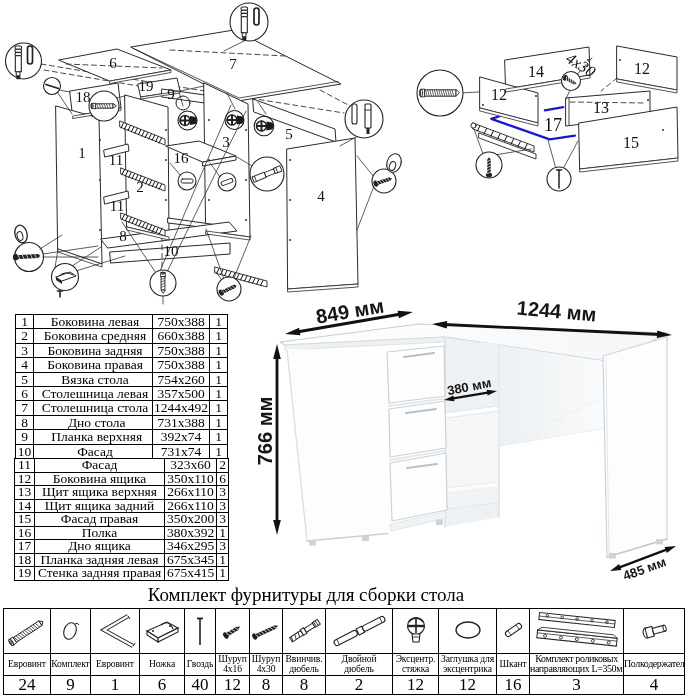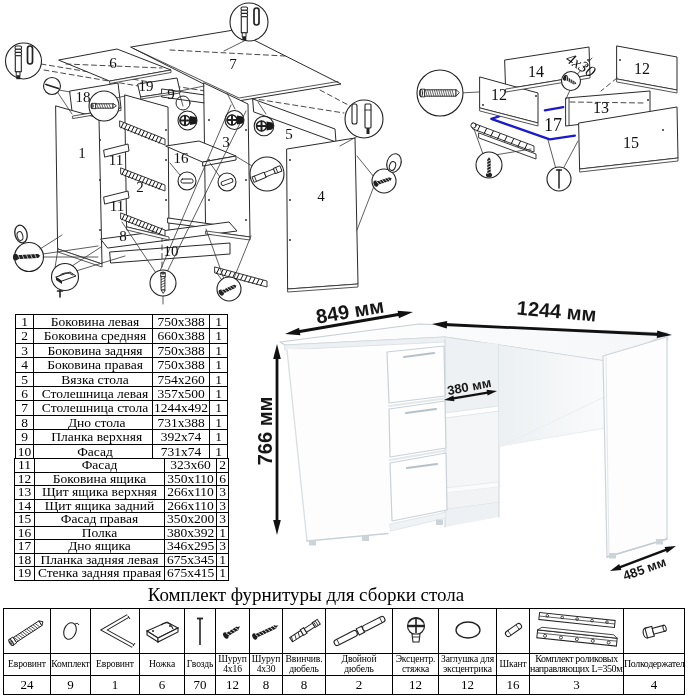--- a/index.html
+++ b/index.html
@@ -13,21 +13,21 @@
 #pt1 td{height:13.4px;line-height:13.4px;font-size:13.5px;}
 #pt2{left:14px;top:458px;width:214px;}
 #pt2 td{height:12.5px;line-height:12.5px;font-size:13.5px;}
 #pt1 td.nm{text-align:center;padding-left:4px;}
 #title{position:absolute;left:106px;top:584px;width:400px;text-align:center;
   font-size:19px;font-family:"Liberation Serif",serif;}
 #hw{left:3px;top:608px;width:681px;}
 #hw td{font-size:9.6px;line-height:1.04;letter-spacing:-0.15px;}
 #hw td.ic{height:44px;}
 #hw td.nm2{height:20px;}
-#hw td.qt{height:18px;font-size:13px;letter-spacing:0;}
+#hw td.qt{height:18px;font-size:17px;letter-spacing:0;}
 </style></head>
 <body>
 <div id="page">
 
 <svg id="diagrams" width="689" height="700" viewBox="0 0 689 700">
       <g stroke-linecap="round" stroke-linejoin="round">
 <polyline points="41,64 180,87 344,113" stroke="#333" stroke-width="0.9" fill="none" stroke-dasharray="5,3.5"></polyline>
 <polyline points="44,70 150,88" stroke="#333" stroke-width="0.9" fill="none" stroke-dasharray="5,3.5"></polyline>
 <polygon points="59,60 117,49 171,70 110,81" fill="#fff" stroke="#2a2a2a" stroke-width="1"></polygon>
 <line x1="66" y1="64" x2="162" y2="68" stroke="#333" stroke-width="0.9" fill="none" stroke-dasharray="5,3.5"></line>
@@ -788,21 +788,21 @@
 <td class="nm2">Заглушка для<br>эксцентрика</td>
 <td class="nm2">Шкант</td>
 <td class="nm2" style="font-size:10px;letter-spacing:-0.4px;margin-top:34px;">Комплект роликовых<br>направляющих L=350мм</td>
 <td class="nm2" style="font-size:10px;letter-spacing:-0.4px;">Полкодержатель</td>
 </tr>
 <tr>
 <td class="qt">24</td>
           <td class="qt">9</td>
           <td class="qt">1</td>
           <td class="qt">6</td>
-          <td class="qt">70</td>
+          <td class="qt">40</td>
           <td class="qt">12</td>
           <td class="qt">8</td>
           <td class="qt">8</td>
           <td class="qt">2</td>
           <td class="qt">12</td>
           <td class="qt">12</td>
           <td class="qt">16</td>
           <td class="qt">3</td>
           <td class="qt">4</td>
 </tr>

